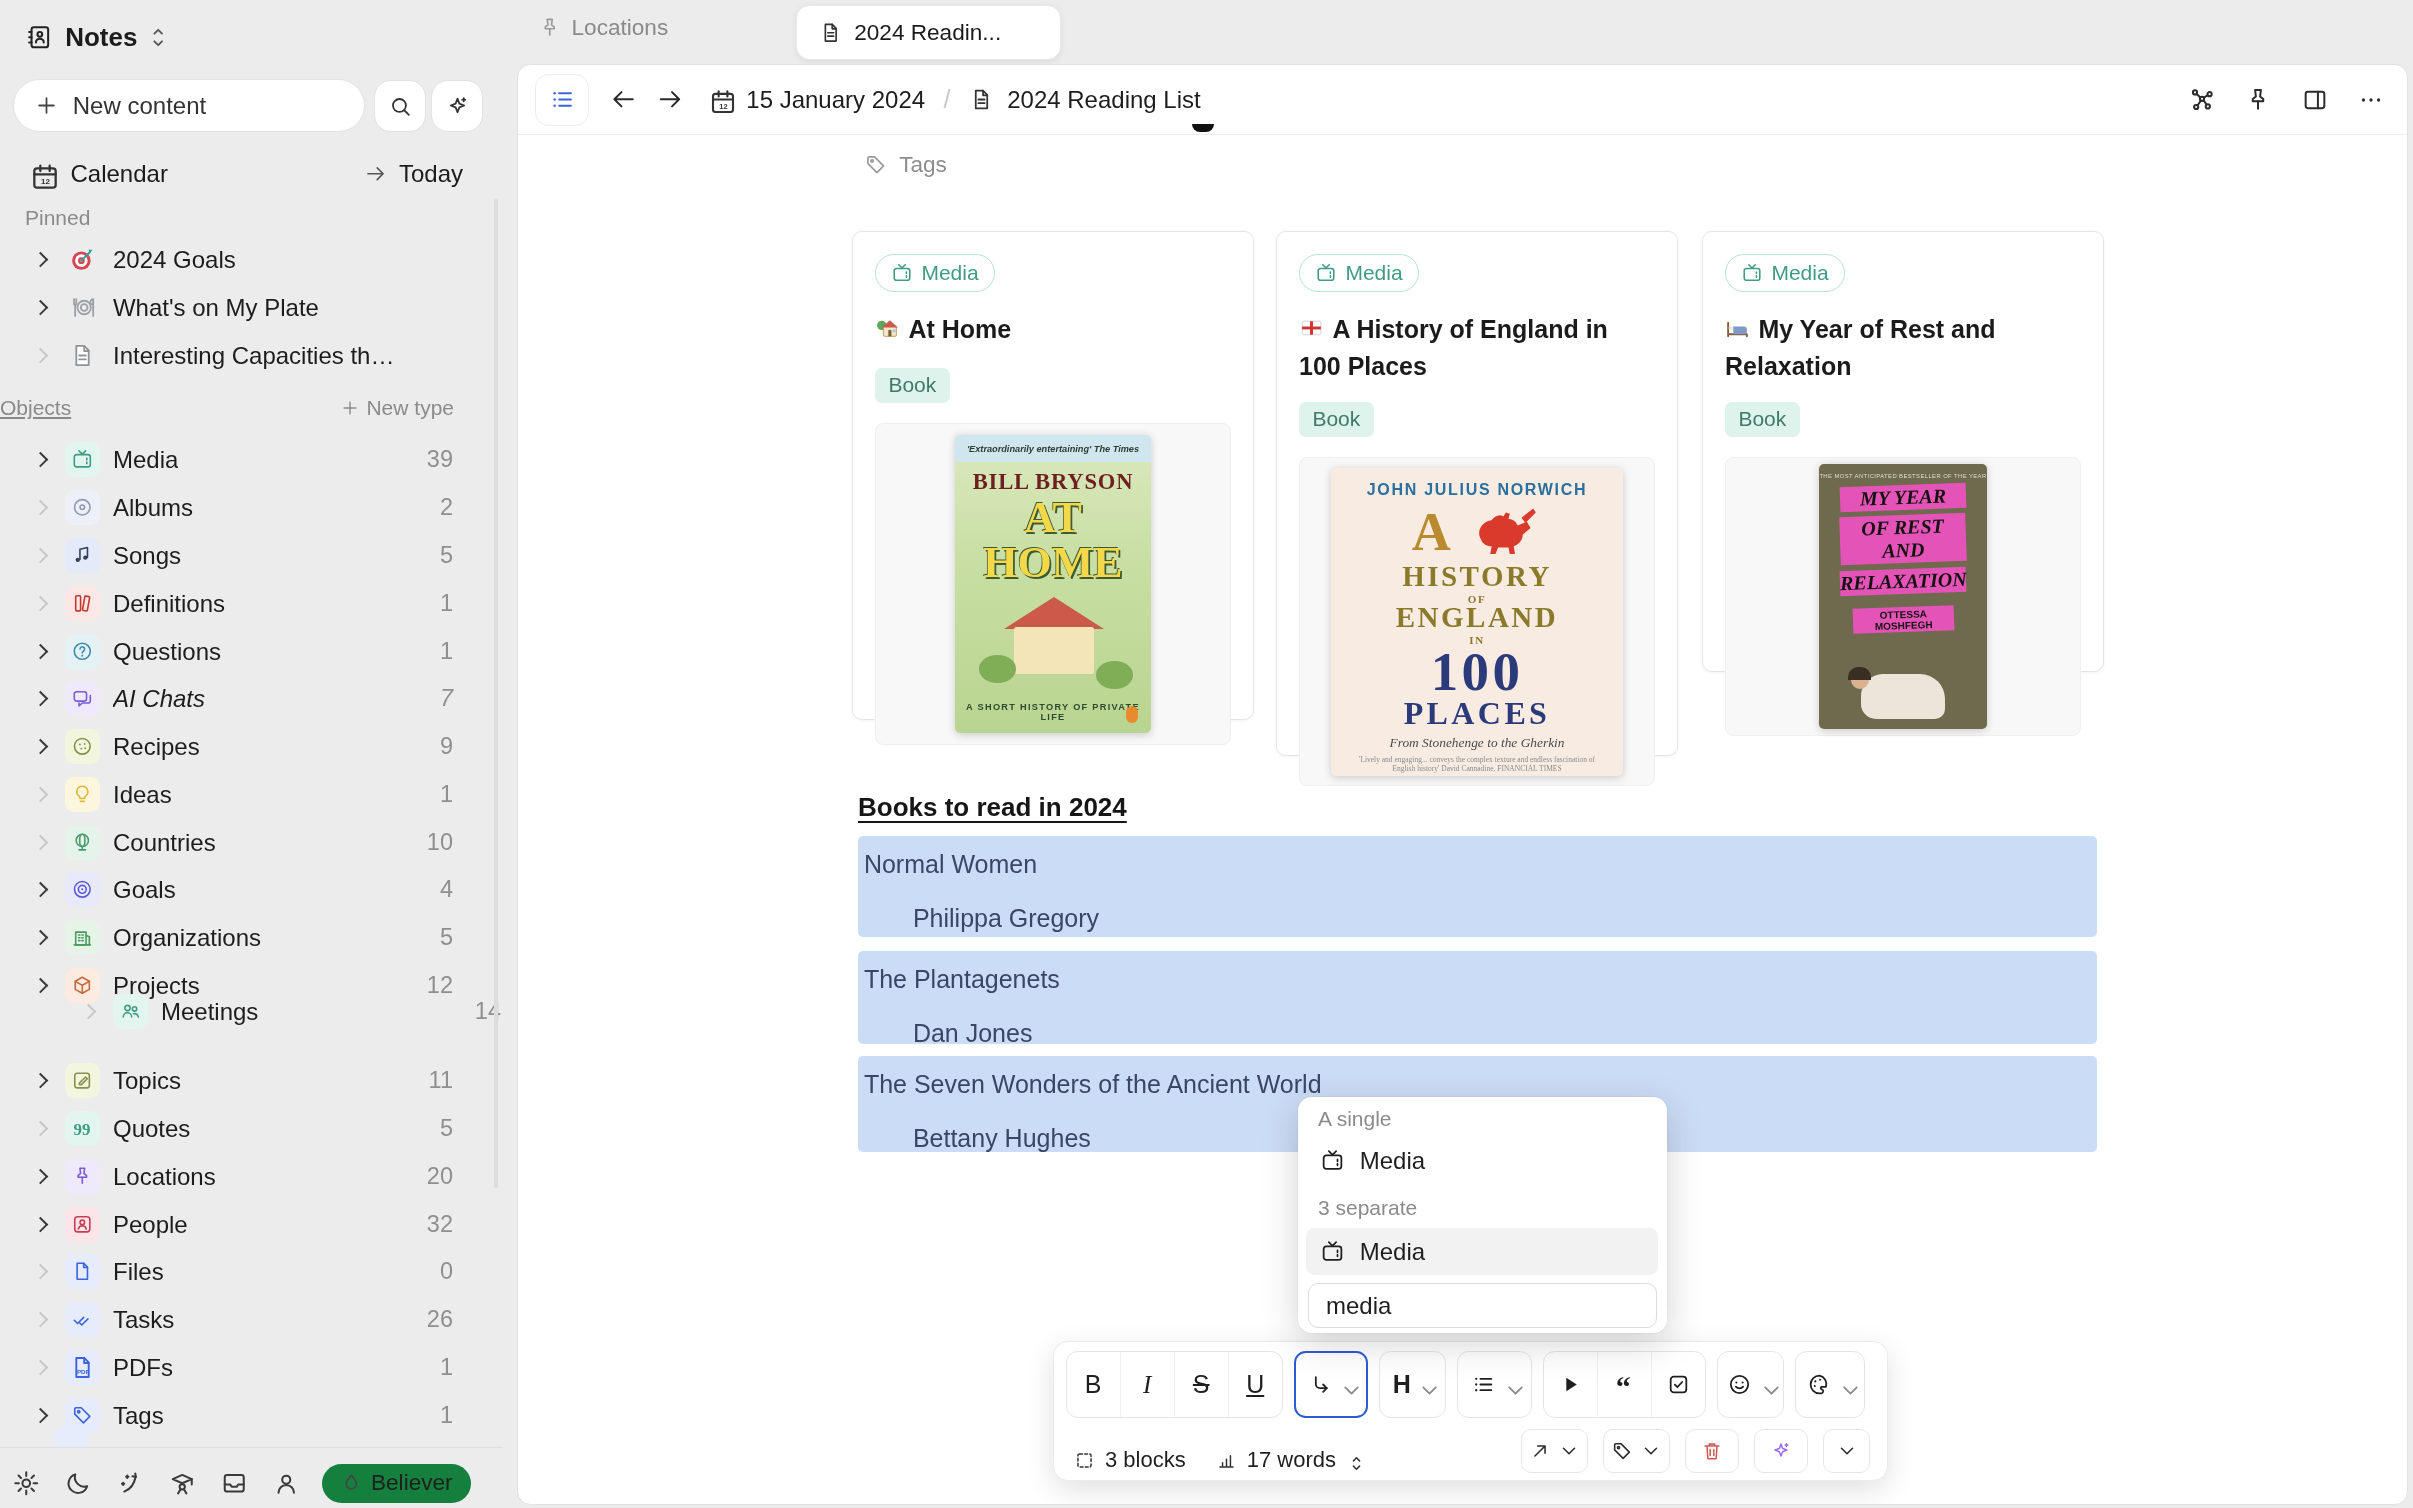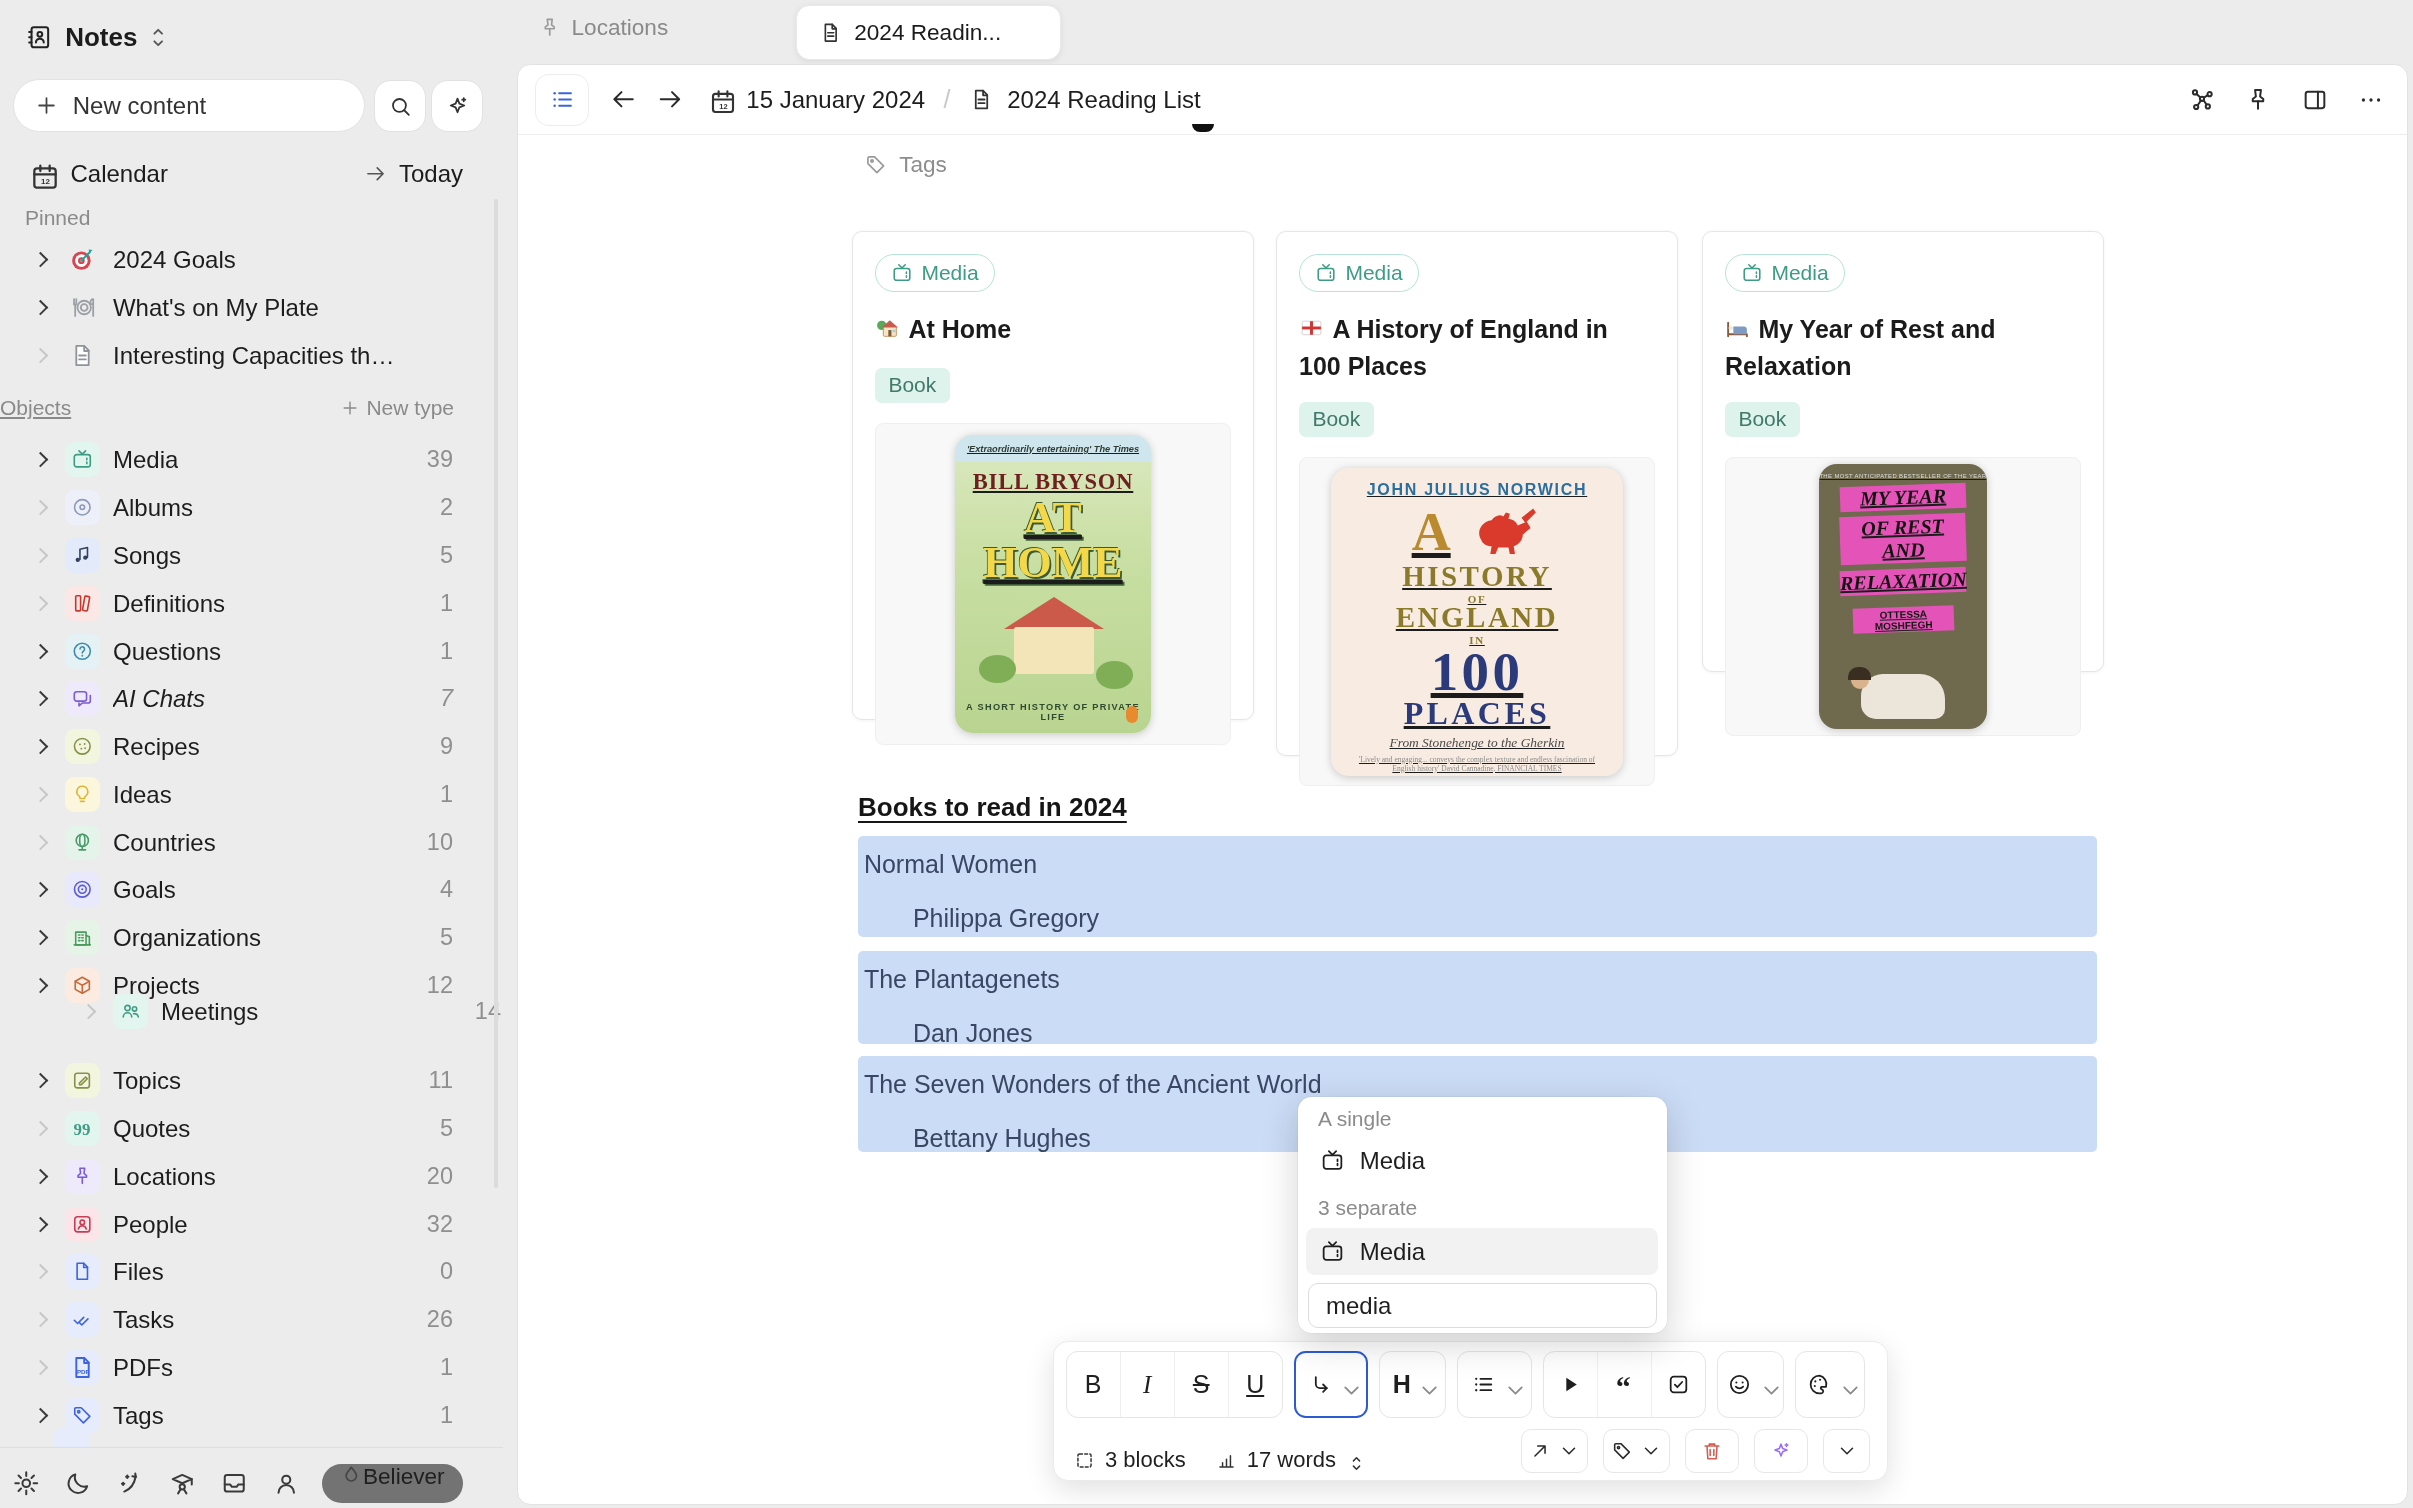--- a/index.html
+++ b/index.html
@@ -28,21 +28,21 @@
   .chev{width:9.2px;height:9.2px;border-right:2.2px solid #3a3a3a;border-bottom:2.2px solid #3a3a3a;transform:rotate(-45deg);margin-left:35px;flex:0 0 auto;}
   .chev.weak{border-color:#c7c7c7;}
   .ibox{width:35px;height:35px;border-radius:9.2px;display:flex;align-items:center;justify-content:center;margin-left:18.4px;font-size:22.6px;flex:0 0 auto;}
   .pin-ico{width:35px;height:35px;display:flex;align-items:center;justify-content:center;margin-left:18.4px;font-size:27px;flex:0 0 auto;}
   .srow .lab{margin-left:13.4px;font-size:24px;color:#1d1d1d;white-space:nowrap;overflow:hidden;text-overflow:ellipsis;max-width:285px;}
   .srow .cnt{margin-left:auto;margin-right:50px;font-size:23.5px;color:#8f8f8f;}
   .sb-scrollbar{position:absolute;left:494px;top:199px;width:4.2px;height:989px;background:#dcdcdc;border-radius:2.5px;}
   .sb-divider{position:absolute;left:0;top:1447px;width:503px;height:0.8px;background:#dedede;}
   .sb-footer{position:absolute;left:0;top:1458px;width:503px;height:50px;display:flex;align-items:center;}
   .f-ic{width:52px;display:flex;justify-content:center;font-size:28.5px;color:#3a3a3a;}
-  .believer{margin-left:10px;display:flex;gap:0;background:#737373;border-radius:20px;height:39px;padding:0 18.4px;font-size:22.6px;color:#1f1f1f;}
+  .believer{margin-left:10px;display:flex;align-items:center;gap:8px;background:#15803d;border-radius:20px;height:39px;padding:0 18.4px;font-size:22.6px;color:#1f1f1f;}
   .believer .ic{font-size:22.6px;color:#444;}
   .cutoff-ico{position:absolute;left:54px;top:1427px;width:35px;height:20px;border-radius:9.2px 9.2px 0 0;background:#E6ECFB;}
   
   .tabs{position:absolute;left:517px;top:0;right:0;height:64px;}
   .tab-inactive{position:absolute;left:21px;top:15px;display:flex;align-items:center;gap:10px;font-size:22.6px;color:#8a8a8a;}
   .tab-inactive .ic{font-size:23.5px;color:#9a9a9a;}
   .tab-active{position:absolute;left:279px;top:5px;width:265px;height:55px;background:#fff;border:0.8px solid #e9e9e9;border-radius:13.4px;box-shadow:0 1.7px 6.7px rgba(0,0,0,.07);display:flex;align-items:center;gap:11.7px;padding-left:22px;box-sizing:border-box;font-size:22.6px;font-weight:500;color:#1b1b1b;}
   .tab-active .ic{font-size:23.5px;color:#333;}
   
   .main-card{position:absolute;left:517px;top:64px;width:1891px;height:1441px;background:#fff;border:0.8px solid #e2e2e2;border-radius:13.4px;box-sizing:border-box;overflow:hidden;}
@@ -59,21 +59,21 @@
   .icon-sliver{position:absolute;left:674px;top:59px;width:22px;height:8.4px;background:#111;border-radius:0 0 11px 11px;}
   .mcard{position:absolute;top:166px;width:402px;background:#fff;border:0.8px solid #e6e6e6;border-radius:10px;box-shadow:0 0.8px 3.4px rgba(0,0,0,.05);box-sizing:border-box;padding:22px;}
   .type-chip{display:inline-flex;align-items:center;gap:8.4px;border:1.3px solid #b7e4d7;border-radius:837px;padding:5.9px 15px;font-size:21px;color:#3E9C85;}
   .type-chip .ic{font-size:22px;}
   .mcard .title{margin-top:20px;font-size:25px;font-weight:600;color:#1b1b1b;line-height:34px;display:block;}
   .mcard .title .emoji{font-size:25px;display:inline-block;vertical-align:-3.4px;margin-right:8.4px;}
   .mcard .title .emoji svg{width:28.5px;height:28.5px;display:inline;}
   .tag-chip{display:inline-block;margin-top:18.4px;background:#DEF3EB;color:#41796A;border-radius:6.7px;padding:5.9px 13.4px;font-size:21px;}
   .img-area{margin-top:20px;background:#f8f8f8;border:0.8px solid #efefef;border-radius:8.4px;display:flex;align-items:center;justify-content:center;}
   
-  .cover{border-radius:18px;box-shadow:0 1.7px 8.4px rgba(0,0,0,.18);overflow:hidden;position:relative;text-decoration:underline;}
+  .cover{border-radius:5px;box-shadow:0 1.7px 8.4px rgba(0,0,0,.18);overflow:hidden;position:relative;}
   .cov1{width:196px;height:298px;background:linear-gradient(180deg,#dce9c0 0%,#c9dfa4 40%,#b9d490 100%);}
   .cov1 .strip{background:#cfe6ee;height:27px;display:flex;align-items:center;justify-content:center;font-size:9.2px;font-style:italic;color:#2f3b33;font-weight:700;}
   .cov1 .auth{margin-top:6.7px;text-align:center;font-family:"Liberation Serif",serif;font-weight:700;font-size:22.6px;color:#6e1f1f;letter-spacing:0.8px;}
   .cov1 .big{text-align:center;font-family:"Liberation Serif",serif;font-weight:700;font-size:44px;line-height:45px;color:#f3d94a;text-shadow:1.7px 1.7px 0 #3c5a33,-0.8px -0.8px 0 #3c5a33;}
   .cov1 .house{position:absolute;left:59px;bottom:59px;width:80px;height:47px;background:#f3e5b8;border-radius:2.5px;}
   .cov1 .roof{position:absolute;left:49px;bottom:104px;width:0;height:0;border-left:50px solid transparent;border-right:50px solid transparent;border-bottom:32px solid #cc5a4a;}
   .cov1 .bush{position:absolute;width:37px;height:28.5px;background:#7fae57;border-radius:50%;bottom:50px;}
   .cov1 .sub{position:absolute;bottom:11.7px;width:100%;text-align:center;font-size:9.2px;letter-spacing:1.3px;color:#2f4a2f;font-weight:700;}
   .cov1 .penguin{position:absolute;right:13.4px;bottom:10px;width:11.7px;height:17px;background:#e88a2e;border-radius:5.9px;}
   .cov2{width:292px;height:308px;background:#f8ece2;padding:13.4px 17px;box-sizing:border-box;text-align:center;font-family:"Liberation Serif",serif;}

